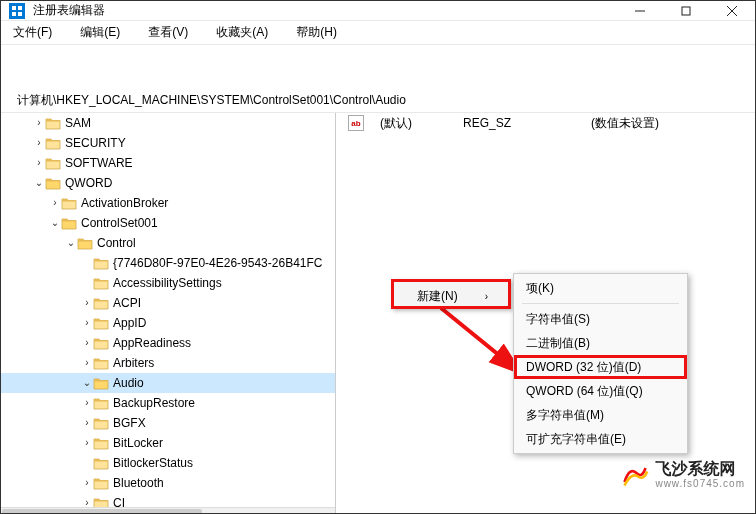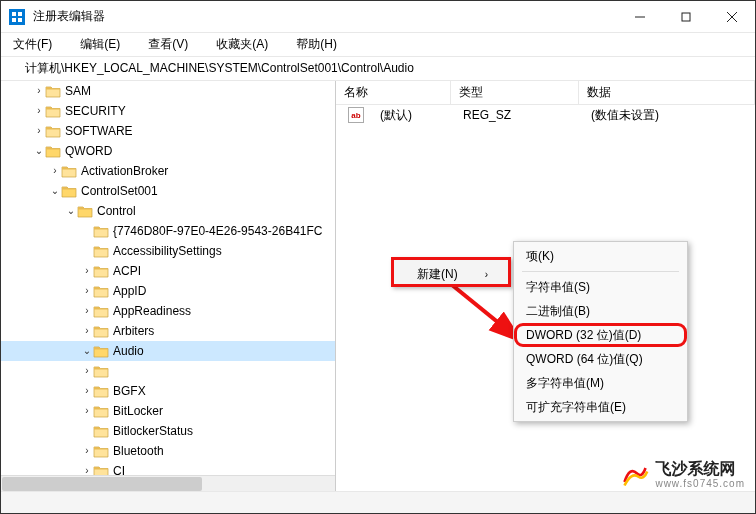--- a/index.html
+++ b/index.html
@@ -1,28 +1,28 @@
 <!DOCTYPE html>
 <html><head>
 <meta charset="utf-8">
 <style>
 * { margin: 0; padding: 0; box-sizing: border-box; font-family: "Microsoft YaHei", "Segoe UI", sans-serif; font-size: 12px; }
 body { width: 756px; height: 514px; background: #fff; position: relative; overflow: hidden; border: 1px solid #333; }
 
-.titlebar { height: 32px; background: #fff; display: flex; align-items: center; border-bottom: 1px solid #e8e8e8; }
+.titlebar { height: 20px; background: #fff; display: flex; align-items: center; border-bottom: 1px solid #e8e8e8; }
 .title-icon { width: 16px; height: 16px; margin: 0 8px; background: #0078d4; display: inline-flex; align-items: center; justify-content: center; }
 .title-icon svg { width: 12px; height: 12px; }
 .title-text { flex: 1; }
 .win-controls { display: flex; }
 .win-btn { width: 46px; height: 32px; display: flex; align-items: center; justify-content: center; color: #222; }
 
 .menubar { height: 24px; display: flex; align-items: center; padding: 0 4px; border-bottom: 1px solid #e8e8e8; gap: 12px; }
 .menu-item { padding: 2px 8px; }
 
-.addressbar { height: 24px; display: flex; align-items: center; padding: 0 24px; border-bottom: 1px solid #e8e8e8; }
+.addressbar { height: 24px; display: flex; align-items: center; padding: 0 16px; border-bottom: 1px solid #e8e8e8; margin-top: 44px; }
 
 .content { display: flex; height: calc(100% - 32px - 24px - 24px - 22px); }
 
 .tree-pane { width: 335px; overflow: hidden; border-right: 1px solid #ccc; position: relative; }
 .tree { white-space: nowrap; }
 .tree-row { display: flex; align-items: center; height: 20px; line-height: 20px; }
 .tree-row.selected { background: #cce8ff; }
 .indent { display: inline-block; width: 16px; text-align: center; color: #555; }
 .chev { display: inline-block; width: 12px; text-align: center; color: #333; font-size: 10px; }
 .folder-icon { width: 16px; height: 14px; display: inline-flex; margin-right: 4px; }
@@ -39,21 +39,21 @@
 .value-icon { width: 16px; height: 16px; background: #fff; border: 1px solid #aaa; display: inline-flex; align-items: center; justify-content: center; margin-right: 16px; }
 .value-icon span { font-size: 8px; color: #c00; font-weight: bold; }
 
 .submenu { position: absolute; border: 3px solid #e11; background: #f4f4f4; box-shadow: 2px 2px 4px rgba(0,0,0,.25); z-index: 10; }
 .submenu-item { height: 28px; display: flex; align-items: center; padding: 0 20px 0 16px; }
 .submenu-label { flex: 1; text-align: center; }
 .submenu-arrow { margin-left: 20px; font-size: 10px; }
 
 .context-menu { position: absolute; border: 1px solid #ccc; background: #f9f9f9; box-shadow: 2px 2px 6px rgba(0,0,0,.3); z-index: 11; width: 175px; padding: 2px 0; }
 .cm-item { height: 24px; display: flex; align-items: center; padding: 0 12px; }
-.cm-item.highlighted { outline: 3px solid #e11; outline-offset: -3px; border-radius: 9px; }
+.cm-item.highlighted { outline: 3px solid #e11; outline-offset: -3px; }
 .cm-sep { height: 1px; background: #ddd; margin: 3px 8px; }
 
 .arrow-svg { position: absolute; z-index: 9; pointer-events: none; }
 
 .watermark { position: absolute; right: 10px; bottom: 24px; display: flex; align-items: center; gap: 6px; z-index: 20; }
 .wm-icon { width: 28px; height: 28px; }
 .wm-text { font-size: 16px; font-weight: bold; color: #222; }
 .wm-url { font-size: 10px; color: #888; letter-spacing: 1px; }
 .wm-text-wrap { display: flex; flex-direction: column; line-height: 1.1; }
 
@@ -308,20 +308,21 @@
           <span class="indent"></span>
           <span class="indent"></span>
           <span class="indent"></span>
           <span class="chev">›</span>
           <span class="folder-icon">
             <svg viewBox="0 0 16 14">
               <path d="M1,3 L6,3 L7.5,4.5 L15,4.5 L15,13 L1,13 Z" fill="#ffe39b" stroke="#caa13e" stroke-width="0.7"></path>
               <path d="M1,3 L6,3 L7.5,4.5 L15,4.5 L15,5.5 L1,5.5 Z" fill="#e8bb55"></path>
             </svg>
           </span>
+          <span class="tree-label">BackupRestore</span>
         </div>
         <div class="tree-row">
           <span class="indent"></span>
           <span class="indent"></span>
           <span class="indent"></span>
           <span class="indent"></span>
           <span class="indent"></span>
           <span class="chev">›</span>
           <span class="folder-icon">
             <svg viewBox="0 0 16 14">
@@ -390,41 +391,36 @@
             </svg>
           </span>
           <span class="tree-label">CI</span>
         </div>
       </div>
     <div class="scroll-track">
       <div class="scroll-thumb"></div>
     </div>
   </div>
   <div class="list-pane">
-    <div class="list-header">
-      <div class="col name">名称</div>
-      <div class="col type">类型</div>
-      <div class="col data">数据</div>
-    </div>
     <div class="list-row">
       <div class="col name" style="border:none">
         <span class="value-icon">
             <span>ab</span>
           </span>
         <span>(默认)</span>
       </div>
       <div class="col type" style="border:none">
           <span>REG_SZ</span>
         </div>
       <div class="col data" style="border:none">
           <span>(数值未设置)</span>
         </div>
     </div>
 
-    <div class="submenu" style="left:55px; top:176px; width:120px; height:30px;">
+    <div class="submenu" style="left:55px; top:166px; width:120px; height:30px;">
       <div class="submenu-item">
         <span class="submenu-label">新建(N)</span>
         <span class="submenu-arrow">›</span>
       </div>
     </div>
 
     <div class="context-menu" style="left:177px; top:160px;">
       <div class="cm-item">
           <span>项(K)</span>
         </div>

